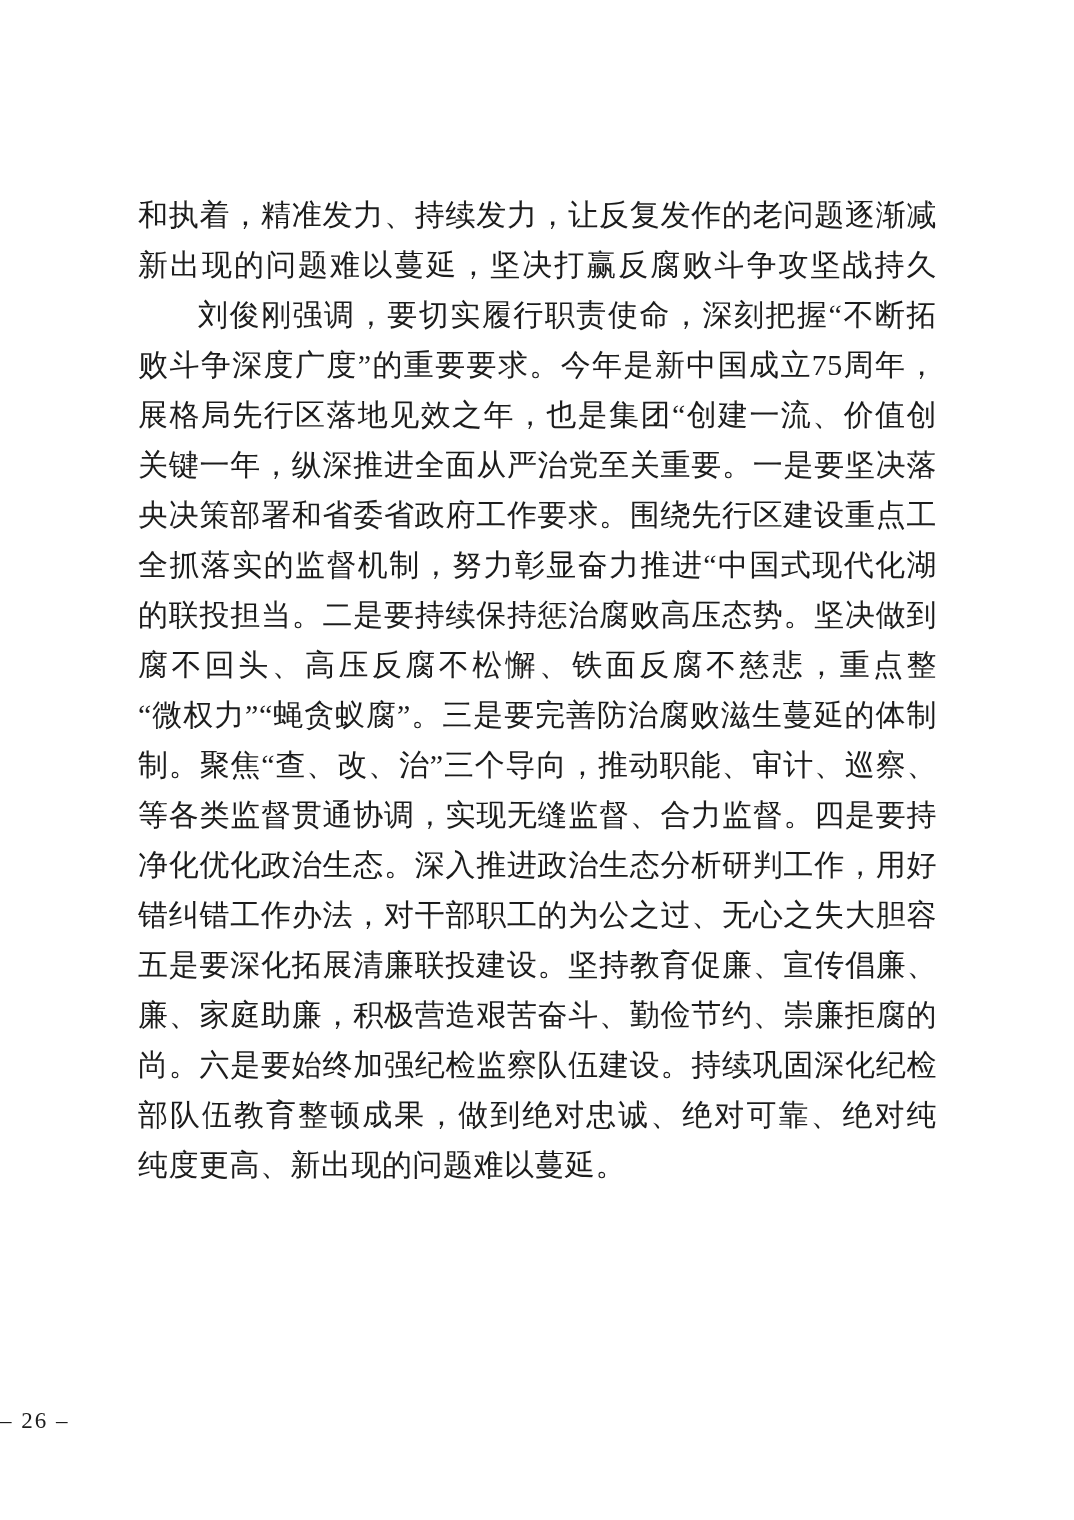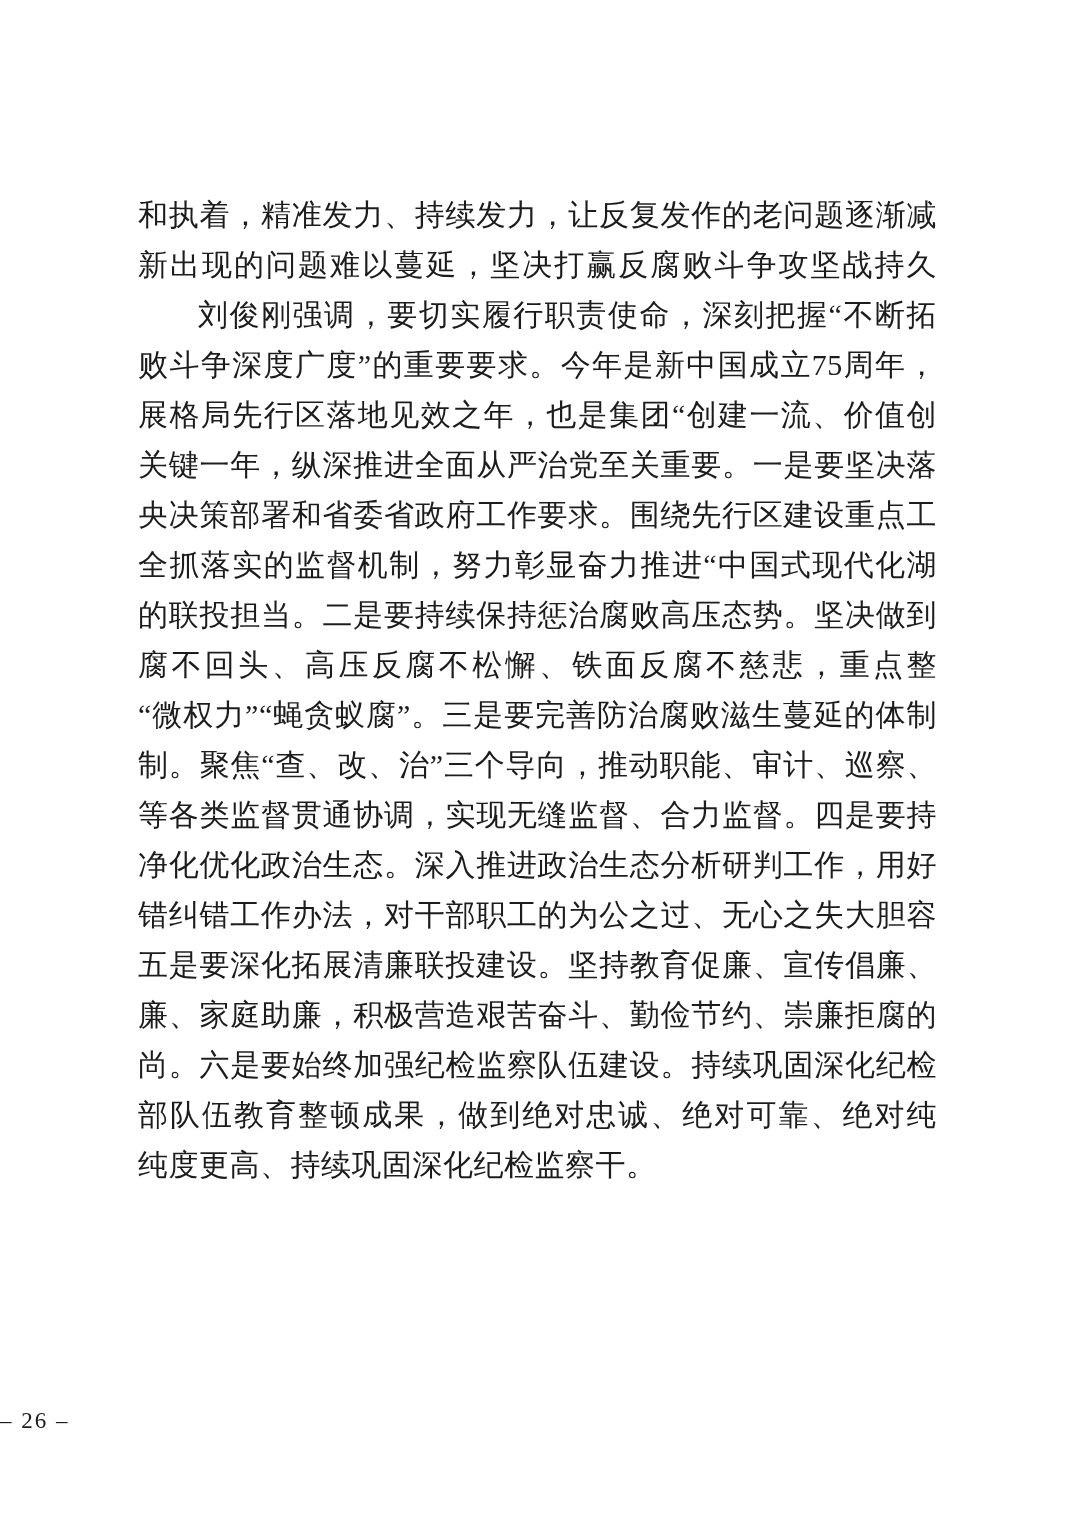--- a/index.html
+++ b/index.html
@@ -72,17 +72,17 @@
         <div class="line">腐不回头、高压反腐不松懈、铁面反腐不慈悲，重点整治“微腐败”</div>
         <div class="line">“微权力”“蝇贪蚁腐”。三是要完善防治腐败滋生蔓延的体制机</div>
         <div class="line">制。聚焦“查、改、治”三个导向，推动职能、审计、巡察、纪检</div>
         <div class="line">等各类监督贯通协调，实现无缝监督、合力监督。四是要持之以恒</div>
         <div class="line">净化优化政治生态。深入推进政治生态分析研判工作，用好集团容</div>
         <div class="line">错纠错工作办法，对干部职工的为公之过、无心之失大胆容错纠错。</div>
         <div class="line">五是要深化拓展清廉联投建设。坚持教育促廉、宣传倡廉、文化育</div>
         <div class="line">廉、家庭助廉，积极营造艰苦奋斗、勤俭节约、崇廉拒腐的良好风</div>
         <div class="line">尚。六是要始终加强纪检监察队伍建设。持续巩固深化纪检监察干</div>
         <div class="line">部队伍教育整顿成果，做到绝对忠诚、绝对可靠、绝对纯洁，锻造</div>
-        <div class="line last">纯度更高、持续巩固深化纪检监察干。</div>
+        <div class="line last">纯度更高、新出现的问题难以蔓延。</div>
       </div>
     </div>
   <div class="page-number">– 26 –</div>
 </div>
 
 </body></html>

